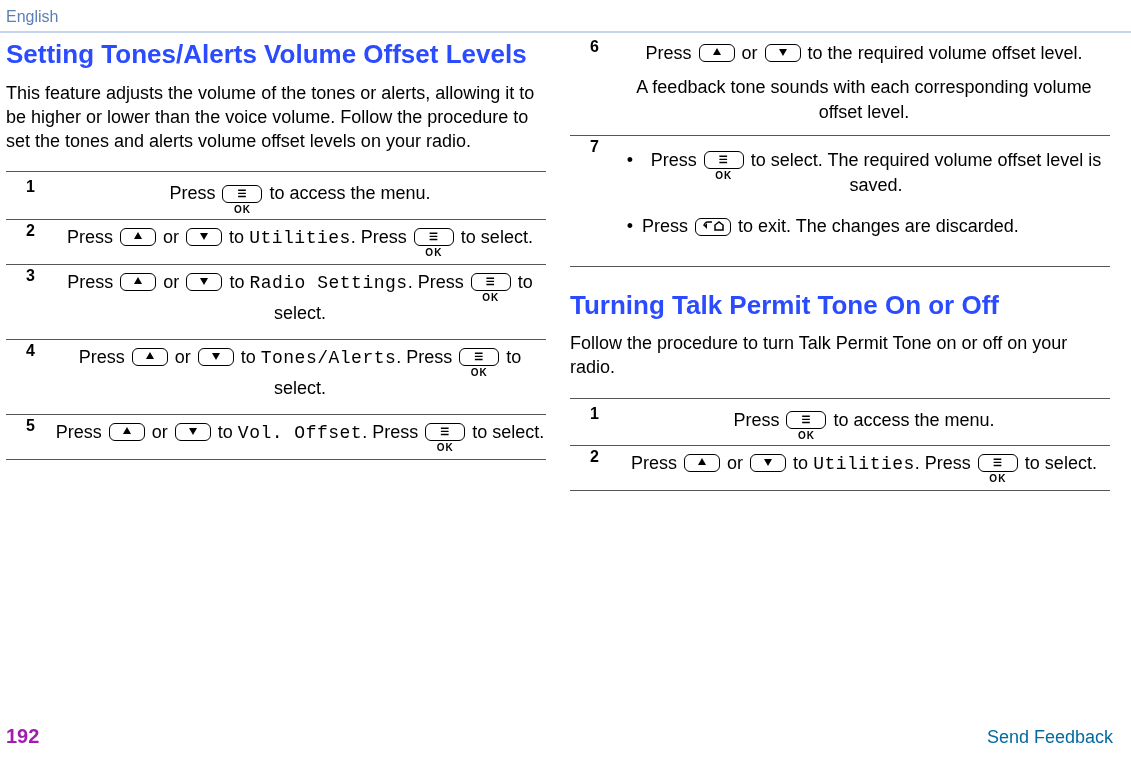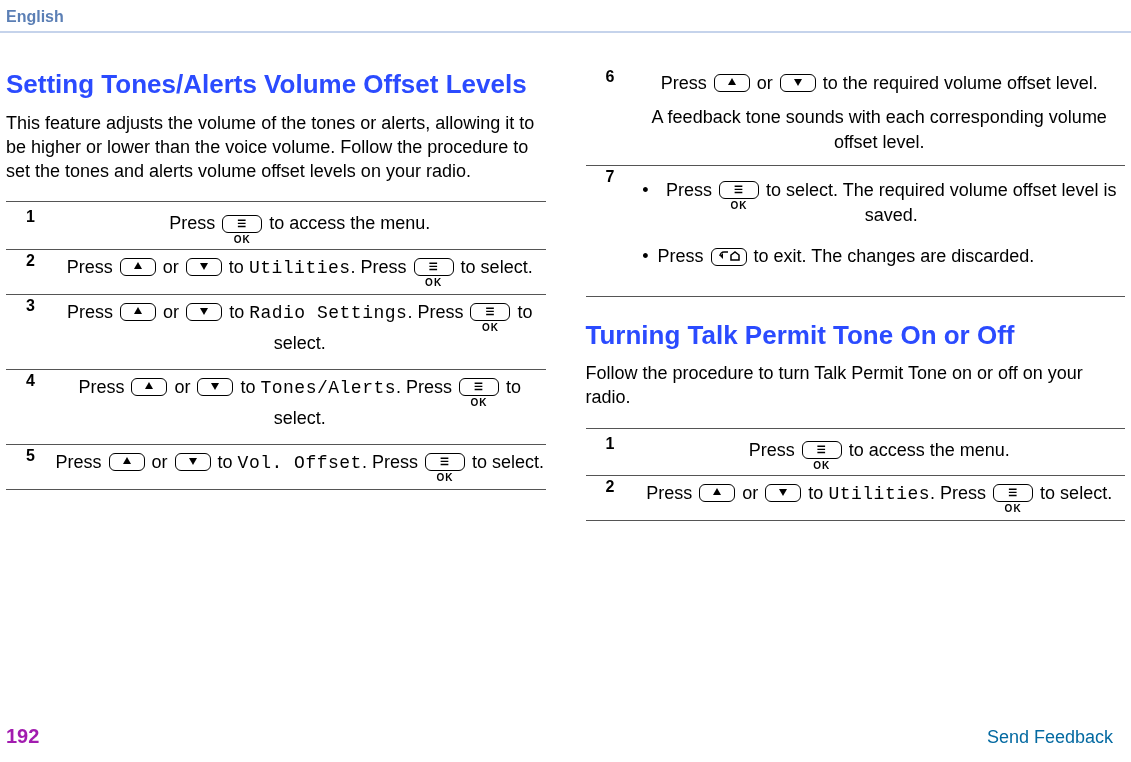--- a/index.html
+++ b/index.html
@@ -8,40 +8,40 @@
     width: 1131px;
     height: 762px;
     font-family: Arial, Helvetica, sans-serif;
     color: #000;
     background: #fff;
     position: relative;
   }
   .header-lang {
     color: #5b7fb5;
     font-size: 16px;
-    font-weight: bold;
+    font-weight: normal;
     position: absolute;
     top: 8px;
     left: 6px;
   }
   .header-underline {
     position: absolute;
     top: 31px;
     left: 0;
     width: 1131px;
     height: 2px;
     background: #c5d3eb;
   }
   .columns {
     position: absolute;
-    top: 68px;
+    top: 38px;
     left: 6px;
     width: 1119px;
     display: flex;
-    gap: 40px;
+    gap: 24px;
   }
   .col {
     width: 540px;
   }
   h1 {
     color: #2b4bff;
     font-size: 26px;
     font-weight: bold;
     line-height: 1.25;
     margin: 0 0 10px 0;

